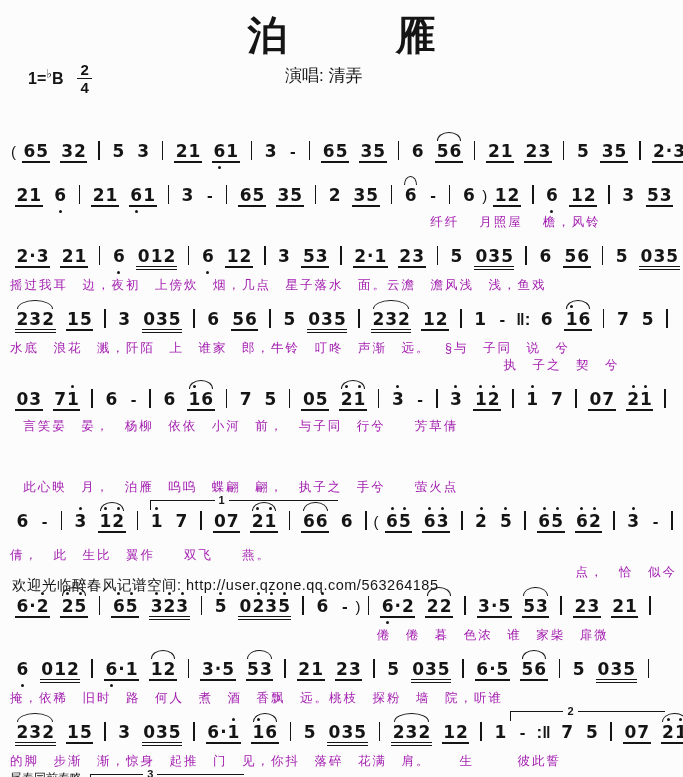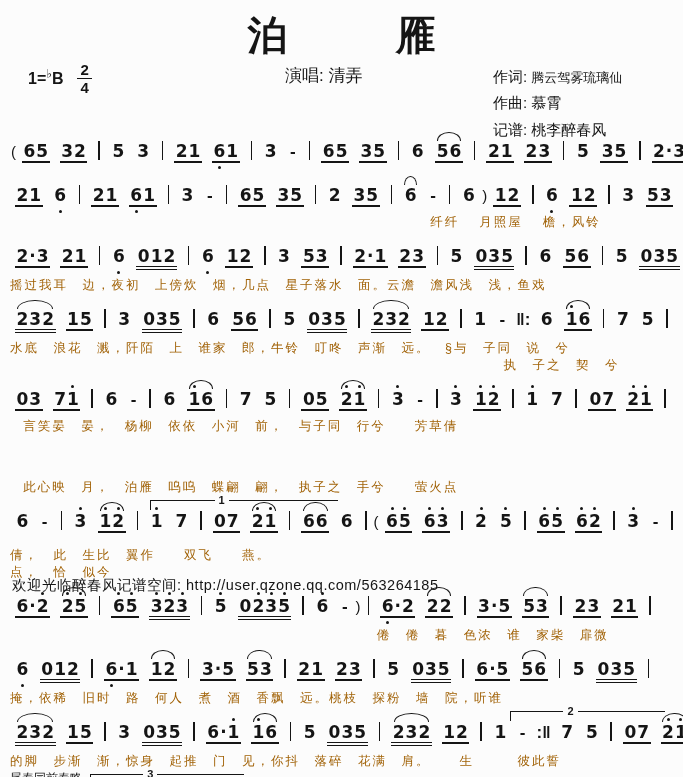--- a/index.html
+++ b/index.html
@@ -46,21 +46,21 @@
   .tie::before{
     content:"";position:absolute;top:-10px;left:6%;right:6%;height:8px;
     border:1.4px solid #151515;border-bottom:none;
     border-radius:100% 100% 0 0 / 200% 200% 0 0;
   }
   .bl{display:inline-block;width:1.6px;height:19px;background:#151515;margin:0 6px;vertical-align:-3px;}
   .rpt,.dbar{display:inline-block;font-weight:bold;font-size:17px;margin:0 4px;vertical-align:baseline;}
   .dash{display:inline-block;font-weight:bold;font-size:17px;margin:0 7px;}
   .paren{display:inline-block;font-size:15px;font-weight:normal;margin:0 1px;}
   .smallnote{display:inline-block;font-size:14px;font-family:Liberation Sans, sans-serif;font-style:italic;margin:12px 2px;}
-  .lrow{font-size:12.5px;line-height:17px;white-space:pre;letter-spacing:2px;color:#a16207;}
+  .lrow{font-size:12.5px;line-height:17px;white-space:pre;letter-spacing:2px;color:#a21caf;}
   .volta{position:absolute;top:2px;height:9px;border-top:1.5px solid #151515;border-left:1.5px solid #151515;}
   .volta .vnum{
     position:absolute;top:-8px;left:34%;background:#fcfcfc;
     padding:0 4px;font-size:11px;font-weight:bold;line-height:14px;
   }
   .slabel{position:absolute;top:-2px;left:0;font-size:12px;white-space:nowrap;}
 
   
   .ftr{position:absolute;left:12px;bottom:14px;font-size:14.5px;letter-spacing:0.5px;}
 </style>
@@ -77,25 +77,20 @@
         <span>B</span>
       <span class="tsig">
         <span class="num">2</span>
         <span class="den">4</span>
       </span>
     </div>
     <div class="singer">
       <span>演唱:</span>
       <span>清弄</span>
     </div>
-    <div class="credits">
-        <div class="cl"><span>作词: </span><span class="cv small">腾云驾雾琉璃仙</span></div>
-        <div class="cl"><span>作曲: </span><span class="cv">慕霄</span></div>
-        <div class="cl"><span>记谱: </span><span class="cv">桃李醉春风</span></div>
-      </div>
   </div>
 
   <div class="score">
       <div class="sline">
         <div class="nrow"><span class="paren">(</span><span class="tok u1"><span class="ch">6</span><span class="ch">5</span></span><span class="tok u1"><span class="ch">3</span><span class="ch">2</span></span><span class="bl"></span><span class="tok"><span class="ch">5</span></span><span class="tok"><span class="ch">3</span></span><span class="bl"></span><span class="tok u1"><span class="ch">2</span><span class="ch">1</span></span><span class="tok u1"><span class="ch">6<i class="db"></i></span><span class="ch">1</span></span><span class="bl"></span><span class="tok"><span class="ch">3</span></span><span class="dash">-</span><span class="bl"></span><span class="tok u1"><span class="ch">6</span><span class="ch">5</span></span><span class="tok u1"><span class="ch">3</span><span class="ch">5</span></span><span class="bl"></span><span class="tok"><span class="ch">6</span></span><span class="tok tie u1"><span class="ch">5</span><span class="ch">6</span></span><span class="bl"></span><span class="tok u1"><span class="ch">2</span><span class="ch">1</span></span><span class="tok u1"><span class="ch">2</span><span class="ch">3</span></span><span class="bl"></span><span class="tok"><span class="ch">5</span></span><span class="tok u1"><span class="ch">3</span><span class="ch">5</span></span><span class="bl"></span><span class="tok u1"><span class="ch">2</span><span class="ch">·</span><span class="ch">3</span></span></div>
       </div>
       <div class="sline">
         <div class="nrow"><span class="tok u1"><span class="ch">2</span><span class="ch">1</span></span><span class="tok"><span class="ch">6<i class="db"></i></span></span><span class="bl"></span><span class="tok u1"><span class="ch">2</span><span class="ch">1</span></span><span class="tok u1"><span class="ch">6<i class="db"></i></span><span class="ch">1</span></span><span class="bl"></span><span class="tok"><span class="ch">3</span></span><span class="dash">-</span><span class="bl"></span><span class="tok u1"><span class="ch">6</span><span class="ch">5</span></span><span class="tok u1"><span class="ch">3</span><span class="ch">5</span></span><span class="bl"></span><span class="tok"><span class="ch">2</span></span><span class="tok u1"><span class="ch">3</span><span class="ch">5</span></span><span class="bl"></span><span class="tok tie"><span class="ch">6</span></span><span class="dash">-</span><span class="bl"></span><span class="tok"><span class="ch">6</span></span><span class="paren">)</span><span class="tok u1"><span class="ch">1</span><span class="ch">2</span></span><span class="bl"></span><span class="tok"><span class="ch">6<i class="db"></i></span></span><span class="tok u1"><span class="ch">1</span><span class="ch">2</span></span><span class="bl"></span><span class="tok"><span class="ch">3</span></span><span class="tok u1"><span class="ch">5</span><span class="ch">3</span></span></div>
         <div class="lrow" style="padding-left: 63%;">纤纤　 月照屋　 檐，风铃</div>
       </div>
@@ -112,21 +107,21 @@
         <div class="nrow"><span class="tok u1"><span class="ch">0</span><span class="ch">3</span></span><span class="tok u1"><span class="ch">7</span><span class="ch">1<i class="da"></i></span></span><span class="bl"></span><span class="tok"><span class="ch">6</span></span><span class="dash">-</span><span class="bl"></span><span class="tok"><span class="ch">6</span></span><span class="tok tie u1"><span class="ch">1<i class="da"></i></span><span class="ch">6</span></span><span class="bl"></span><span class="tok"><span class="ch">7</span></span><span class="tok"><span class="ch">5</span></span><span class="bl"></span><span class="tok u1"><span class="ch">0</span><span class="ch">5</span></span><span class="tok tie u1"><span class="ch">2<i class="da"></i></span><span class="ch">1<i class="da"></i></span></span><span class="bl"></span><span class="tok"><span class="ch">3<i class="da"></i></span></span><span class="dash">-</span><span class="bl"></span><span class="tok"><span class="ch">3<i class="da"></i></span></span><span class="tok u1"><span class="ch">1<i class="da"></i></span><span class="ch">2<i class="da"></i></span></span><span class="bl"></span><span class="tok"><span class="ch">1<i class="da"></i></span></span><span class="tok"><span class="ch">7</span></span><span class="bl"></span><span class="tok u1"><span class="ch">0</span><span class="ch">7</span></span><span class="tok u1"><span class="ch">2<i class="da"></i></span><span class="ch">1<i class="da"></i></span></span><span class="bl"></span></div>
         <div class="lrow" style="padding-left: 2%;">言笑晏　晏，　杨柳　依依　小河　前，　与子同　行兮　　芳草倩</div>
         <div class="lrow" style="padding-left: 2%; margin-top: 44px;">此心映　月，　泊雁　呜呜　蝶翩　翩，　执子之　手兮　　萤火点</div>
       </div>
       <div class="sline">
         <div class="volta" style="left: 21%; width: 28%;">
           <span class="vnum">1</span>
         </div>
         <div class="nrow"><span class="tok"><span class="ch">6</span></span><span class="dash">-</span><span class="bl"></span><span class="tok"><span class="ch">3<i class="da"></i></span></span><span class="tok tie u1"><span class="ch">1<i class="da"></i></span><span class="ch">2<i class="da"></i></span></span><span class="bl"></span><span class="tok"><span class="ch">1<i class="da"></i></span></span><span class="tok"><span class="ch">7</span></span><span class="bl"></span><span class="tok u1"><span class="ch">0</span><span class="ch">7</span></span><span class="tok tie u1"><span class="ch">2<i class="da"></i></span><span class="ch">1<i class="da"></i></span></span><span class="bl"></span><span class="tok tie u1"><span class="ch">6</span><span class="ch">6</span></span><span class="tok"><span class="ch">6</span></span><span class="bl"></span><span class="paren">(</span><span class="tok u1"><span class="ch">6<i class="da"></i></span><span class="ch">5<i class="da"></i></span></span><span class="tok u1"><span class="ch">6<i class="da"></i></span><span class="ch">3<i class="da"></i></span></span><span class="bl"></span><span class="tok"><span class="ch">2<i class="da"></i></span></span><span class="tok"><span class="ch">5<i class="da"></i></span></span><span class="bl"></span><span class="tok u1"><span class="ch">6<i class="da"></i></span><span class="ch">5<i class="da"></i></span></span><span class="tok u1"><span class="ch">6<i class="da"></i></span><span class="ch">2<i class="da"></i></span></span><span class="bl"></span><span class="tok"><span class="ch">3<i class="da"></i></span></span><span class="dash">-</span><span class="bl"></span></div>
         <div class="lrow" style="padding-left: 0%; margin-top: 7px;">倩，　此　生比　翼作　　双飞　　燕。</div>
-        <div class="lrow" style="padding-left: 0%;">点，　恰　似今</div>
+        <div class="lrow" style="padding-left: 0%; text-align: right;">点，　恰　似今</div>
       </div>
       <div class="sline">
         <div class="nrow"><span class="tok u1"><span class="ch">6</span><span class="ch">·</span><span class="ch">2<i class="da"></i></span></span><span class="tok tie u1"><span class="ch">2<i class="da"></i></span><span class="ch">5<i class="da"></i></span></span><span class="bl"></span><span class="tok u1"><span class="ch">6<i class="da"></i></span><span class="ch">5<i class="da"></i></span></span><span class="tok u2"><span class="ch">3<i class="da"></i></span><span class="ch">2<i class="da"></i></span><span class="ch">3<i class="da"></i></span></span><span class="bl"></span><span class="tok"><span class="ch">5<i class="da"></i></span></span><span class="tok u2"><span class="ch">0</span><span class="ch">2<i class="da"></i></span><span class="ch">3<i class="da"></i></span><span class="ch">5<i class="da"></i></span></span><span class="bl"></span><span class="tok"><span class="ch">6<i class="da"></i></span></span><span class="dash">-</span><span class="paren">)</span><span class="bl"></span><span class="tok u1"><span class="ch">6<i class="db"></i></span><span class="ch">·</span><span class="ch">2</span></span><span class="tok tie u1"><span class="ch">2</span><span class="ch">2</span></span><span class="bl"></span><span class="tok u1"><span class="ch">3</span><span class="ch">·</span><span class="ch">5</span></span><span class="tok tie u1"><span class="ch">5</span><span class="ch">3</span></span><span class="bl"></span><span class="tok u1"><span class="ch">2</span><span class="ch">3</span></span><span class="tok u1"><span class="ch">2</span><span class="ch">1</span></span><span class="bl"></span></div>
         <div class="lrow" style="padding-left: 55%;">倦　倦　暮　色浓　谁　家柴　扉微</div>
       </div>
       <div class="sline">
         <div class="nrow"><span class="tok"><span class="ch">6<i class="db"></i></span></span><span class="tok u2"><span class="ch">0</span><span class="ch">1</span><span class="ch">2</span></span><span class="bl"></span><span class="tok u1"><span class="ch">6<i class="db"></i></span><span class="ch">·</span><span class="ch">1</span></span><span class="tok tie u1"><span class="ch">1</span><span class="ch">2</span></span><span class="bl"></span><span class="tok u1"><span class="ch">3</span><span class="ch">·</span><span class="ch">5</span></span><span class="tok tie u1"><span class="ch">5</span><span class="ch">3</span></span><span class="bl"></span><span class="tok u1"><span class="ch">2</span><span class="ch">1</span></span><span class="tok u1"><span class="ch">2</span><span class="ch">3</span></span><span class="bl"></span><span class="tok"><span class="ch">5</span></span><span class="tok u2"><span class="ch">0</span><span class="ch">3</span><span class="ch">5</span></span><span class="bl"></span><span class="tok u1"><span class="ch">6</span><span class="ch">·</span><span class="ch">5</span></span><span class="tok tie u1"><span class="ch">5</span><span class="ch">6</span></span><span class="bl"></span><span class="tok"><span class="ch">5</span></span><span class="tok u2"><span class="ch">0</span><span class="ch">3</span><span class="ch">5</span></span><span class="bl"></span></div>
         <div class="lrow" style="padding-left: 0%;">掩，依稀　旧时　路　何人　煮　酒　香飘　远。桃枝　探粉　墙　院，听谁</div>
       </div>
       <div class="sline">

